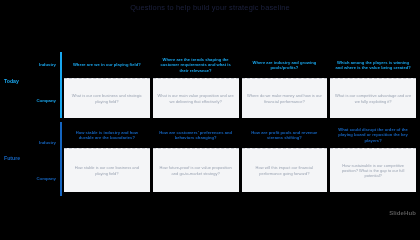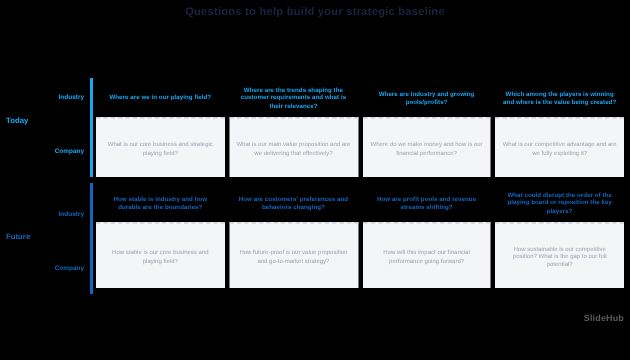--- a/index.html
+++ b/index.html
@@ -8,21 +8,21 @@
     background:#000;
     font-family:"Liberation Sans", sans-serif;
     overflow:hidden;
   }
   #root { position:relative; width:420px; height:219px; }
 
   
   .title {
     position:absolute; top:3px; left:0; width:420px;
     text-align:center;
-    font-size:7.4px; font-weight:bold;
+    font-size:7.4px; font-weight:normal;
     color:#1d2240;
     letter-spacing:.18px;
     white-space:nowrap;
   }
 
   
   .matrix {
     position:absolute;
     left:64px; top:52px;
     width:352px; height:144px;

